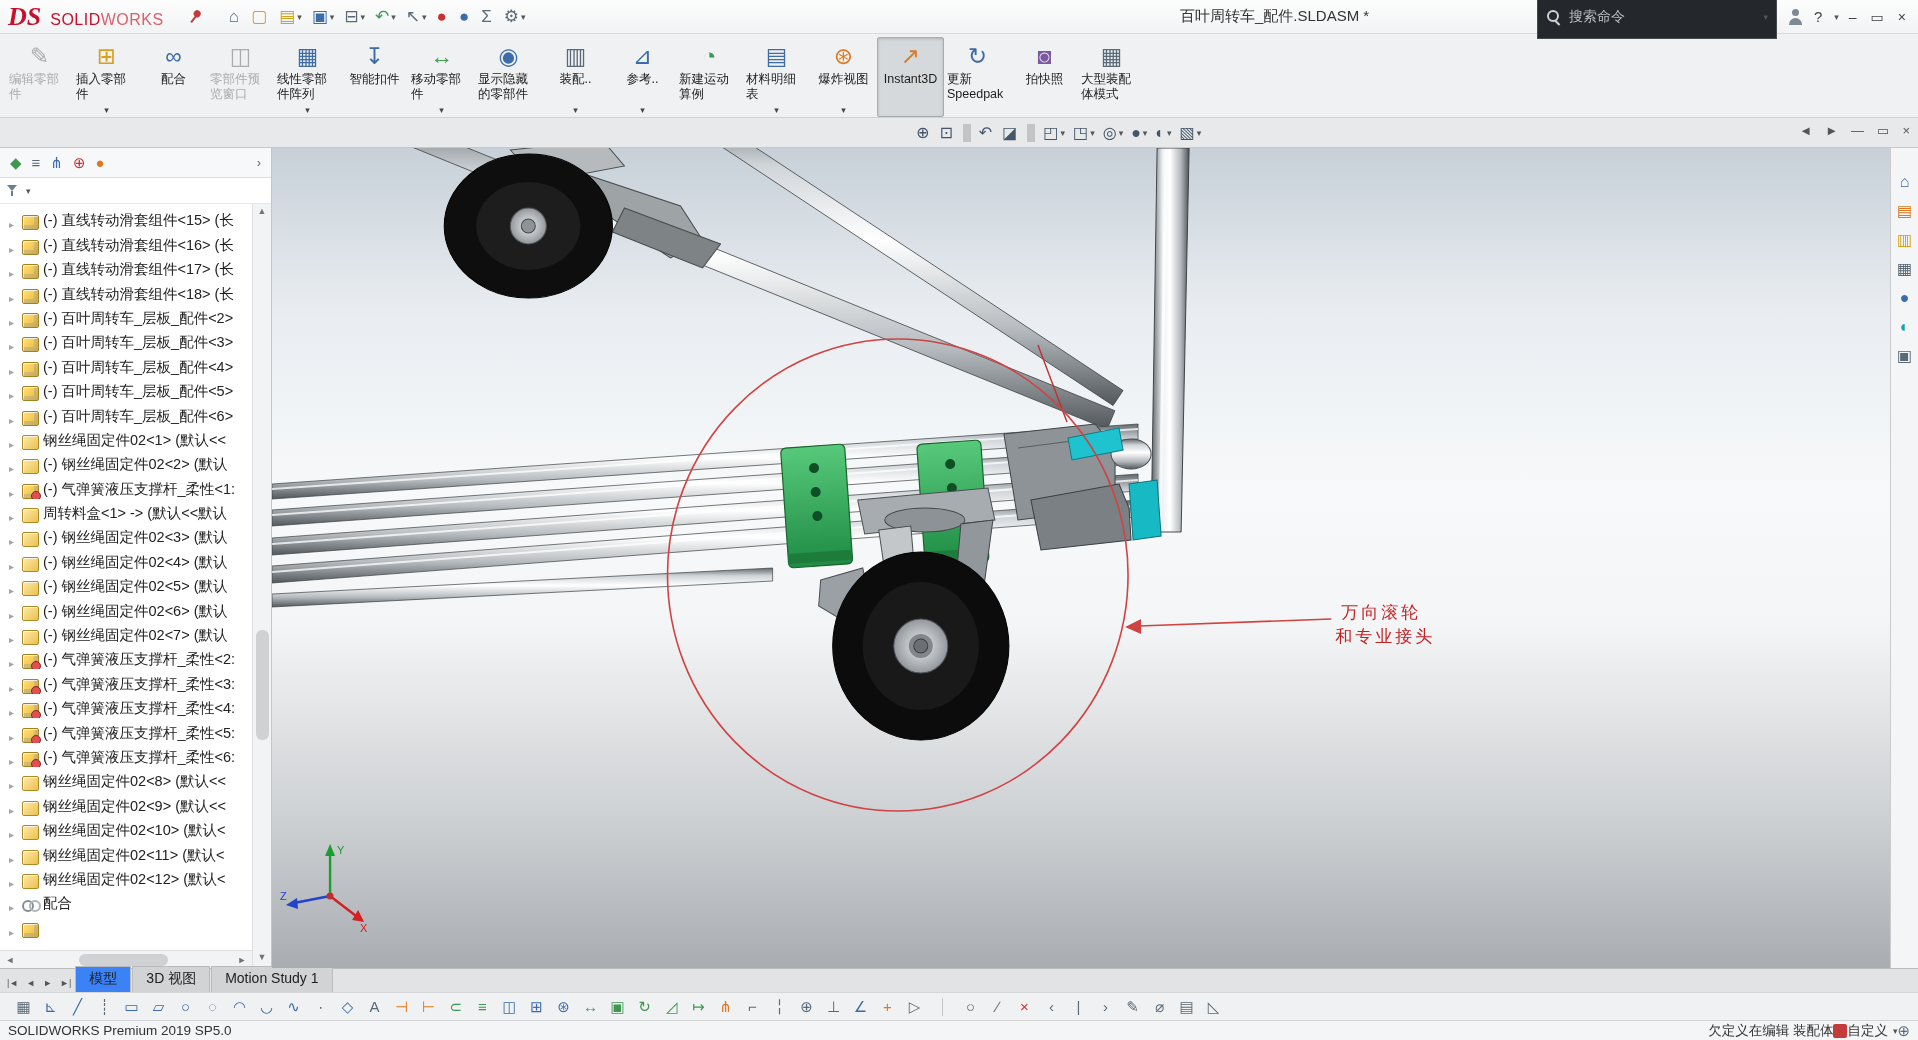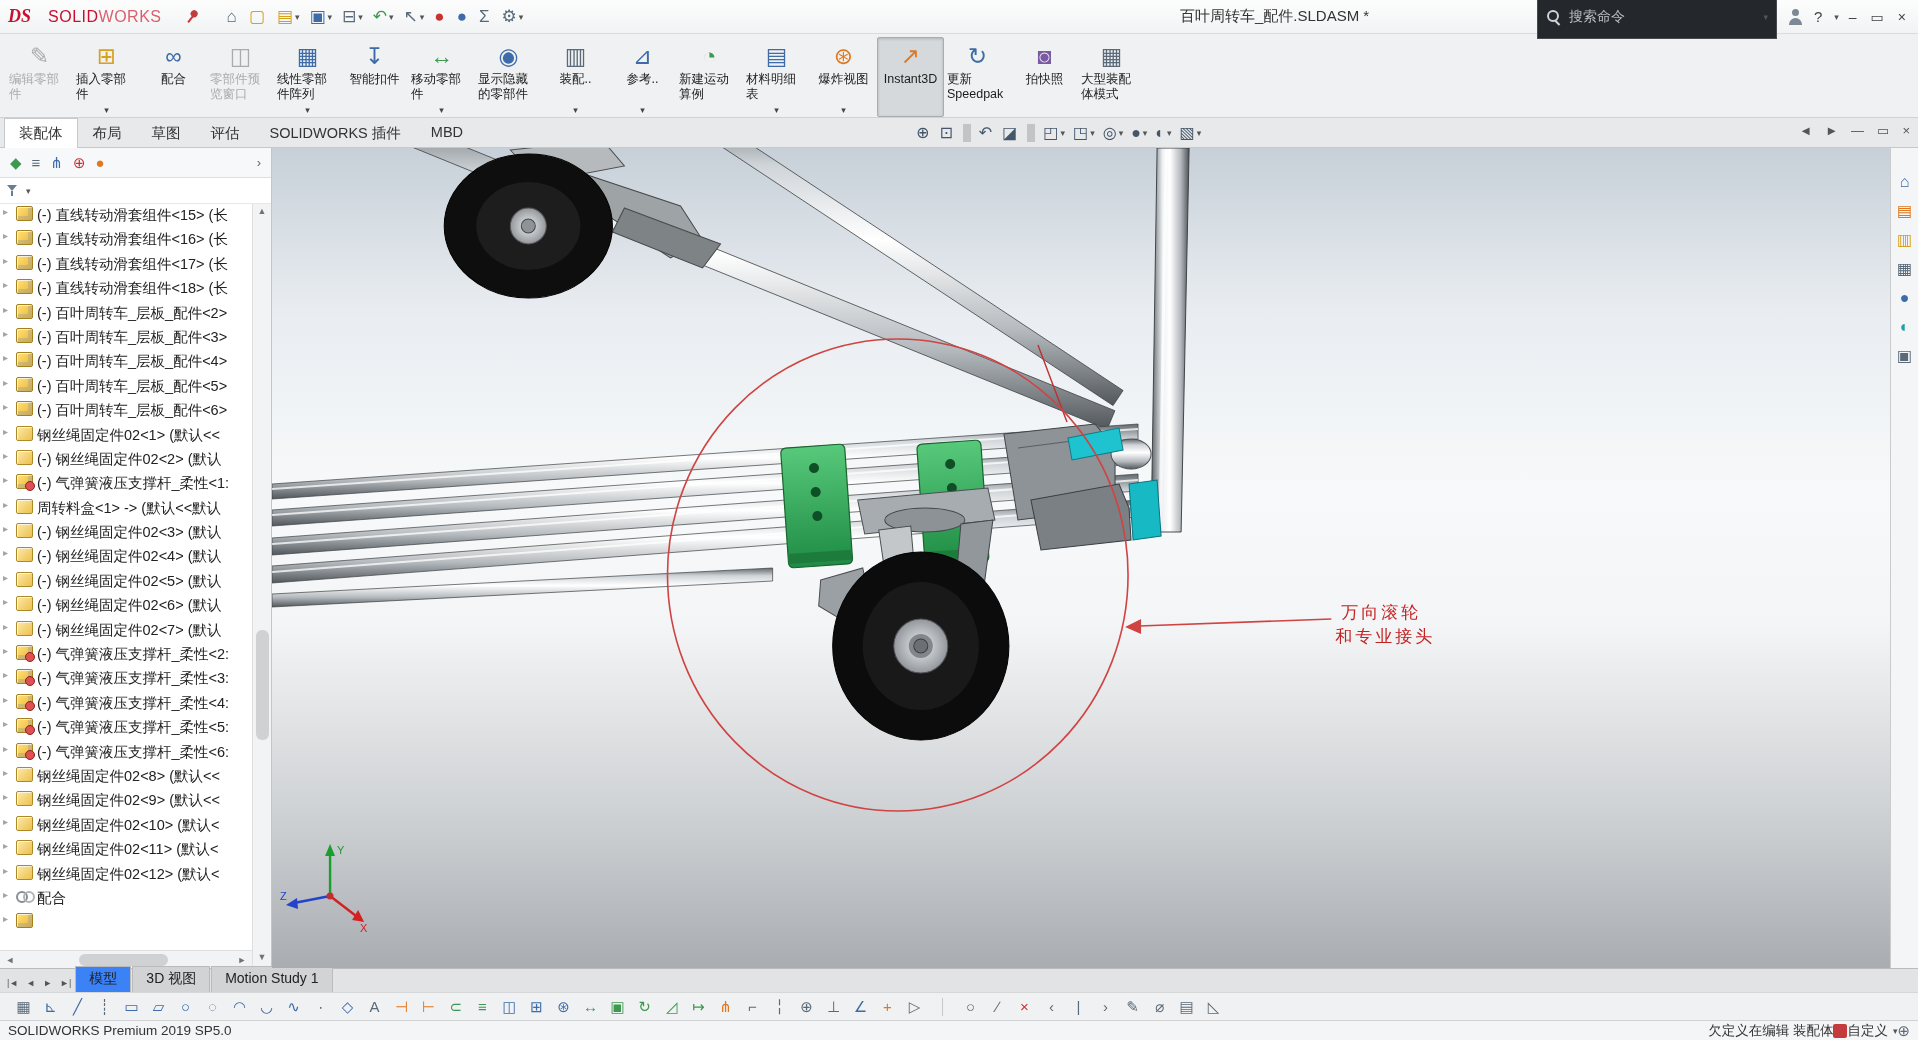--- a/index.html
+++ b/index.html
@@ -3,21 +3,21 @@
 <meta charset="utf-8">
 <style>
 *{margin:0;padding:0;box-sizing:border-box}
 html,body{width:1918px;height:1040px;overflow:hidden;background:#fff;
   font-family:"Liberation Sans","DejaVu Sans",sans-serif;font-size:14px;color:#222}
 
 
 .titlebar{height:34px;display:flex;align-items:center;background:linear-gradient(#fdfdfd,#f1f3f4);
   border-bottom:1px solid #d9dbdd;padding:0 8px;position:relative}
 .logo{display:flex;align-items:baseline;margin-right:16px;white-space:nowrap}
-.logo .ds{font-style:italic;font-weight:bold;font-size:18px;color:#c8102e;margin-right:17px;font-family:"Liberation Serif","DejaVu Serif",serif}
+.logo .ds{font-style:italic;font-weight:bold;font-size:26px;color:#c8102e;margin-right:9px;font-family:"Liberation Serif","DejaVu Serif",serif}
 .logo .b1{font-weight:normal;color:#c8102e;font-size:16px;letter-spacing:.5px}
 .logo .b2{color:#d9616e;font-size:16px;letter-spacing:.5px}
 .menus{display:flex}
 .menu-item{padding:6px 11px;font-size:15px;white-space:nowrap;cursor:default}
 .pin-icon{width:12px;height:16px;position:relative;transform:rotate(38deg);margin:0 8px}
 .pin-icon::before{content:"";position:absolute;top:0;left:3px;width:7px;height:7px;background:#c43b3b;border-radius:50%}
 .pin-icon::after{content:"";position:absolute;top:6px;left:6px;width:2px;height:8px;background:#c43b3b}
 .qtb{display:flex;align-items:center;margin-left:16px}
 .qtb-btn{display:flex;align-items:center;padding:2px 5px;border-radius:2px}
 .qtb-btn .qg{font-size:17px;line-height:1}
@@ -65,21 +65,21 @@
 .panel-tabs{height:30px;display:flex;align-items:center;gap:10px;padding:0 10px;border-bottom:1px solid #dcdee0;background:#f7f8f9}
 .ptab{font-size:15px}
 .ptab-arrow{margin-left:auto;color:#667;font-size:13px}
 .filter-row{height:26px;display:flex;align-items:center;padding:0 7px;border-bottom:1px solid #e6e8ea;gap:4px}
 .funnel{width:13px;height:13px;position:relative}
 .funnel::before{content:"";position:absolute;top:1px;left:0;border-left:5px solid transparent;border-right:5px solid transparent;border-top:6px solid #6a7e92}
 .funnel::after{content:"";position:absolute;top:7px;left:4px;width:2px;height:5px;background:#6a7e92}
 .tree-body{flex:1;display:flex;overflow:hidden}
 .tree-col{flex:1;display:flex;flex-direction:column;overflow:hidden}
 .tree{flex:1;overflow:hidden;padding-top:2px}
-.tree-row{display:flex;align-items:flex-start;height:24.4px;padding-left:3px;white-space:nowrap;overflow:hidden}
+.tree-row{display:flex;align-items:flex-end;height:24.4px;padding-left:9px;white-space:nowrap;overflow:hidden}
 .tw{width:13px;color:#a0a5a9;font-size:10px;flex:none}
 .tw::before{content:"▸"}
 .tico{width:17px;height:15px;margin-right:4px;position:relative;flex:none;border-radius:2px}
 .ico-asm{background:linear-gradient(135deg,#ffe27d,#edb42e);border:1px solid #a5801e;
   box-shadow:inset 1px 1px 0 rgba(255,255,255,.65),inset -4px -4px 0 rgba(108,140,190,.28)}
 .ico-part{background:linear-gradient(135deg,#fdeaa8,#ecc04e);border:1px solid #ad8a24;box-shadow:inset 1px 1px 0 rgba(255,255,255,.7)}
 .ico-flex{background:linear-gradient(135deg,#ffe27d,#edb42e);border:1px solid #a5801e;
   box-shadow:inset 1px 1px 0 rgba(255,255,255,.65),inset -4px -4px 0 rgba(108,140,190,.28)}
 .ico-flex::after{content:"";position:absolute;right:-3px;bottom:-3px;width:8px;height:8px;background:#e05050;border:1px solid #8f2020;border-radius:50%}
 .ico-mate::before{content:"";position:absolute;left:0;top:2px;width:8px;height:8px;border:2px solid #8a8e92;border-radius:50%}
@@ -303,29 +303,20 @@
     </div>
 
     <div class="rbtn">
       <span class="ric g-slate">▦</span>
       <span class="rlabel">大型装配体模式</span>
       <span class="rcaret"></span>
     </div>
   </div>
 
 <div class="tabrow">
-  <div style="display:flex">
-
-  <span class="ctab active">装配体</span>
-      <span class="ctab">布局</span>
-      <span class="ctab">草图</span>
-      <span class="ctab">评估</span>
-      <span class="ctab">SOLIDWORKS 插件</span>
-      <span class="ctab">MBD</span>
-    </div>
   <div class="headsup">
 
       <span class="hicon g-slate">
         <span>⊕</span>
         <span class="car"></span>
       </span>
 
       <span class="hicon g-slate">
         <span>⊡</span>
         <span class="car"></span>

